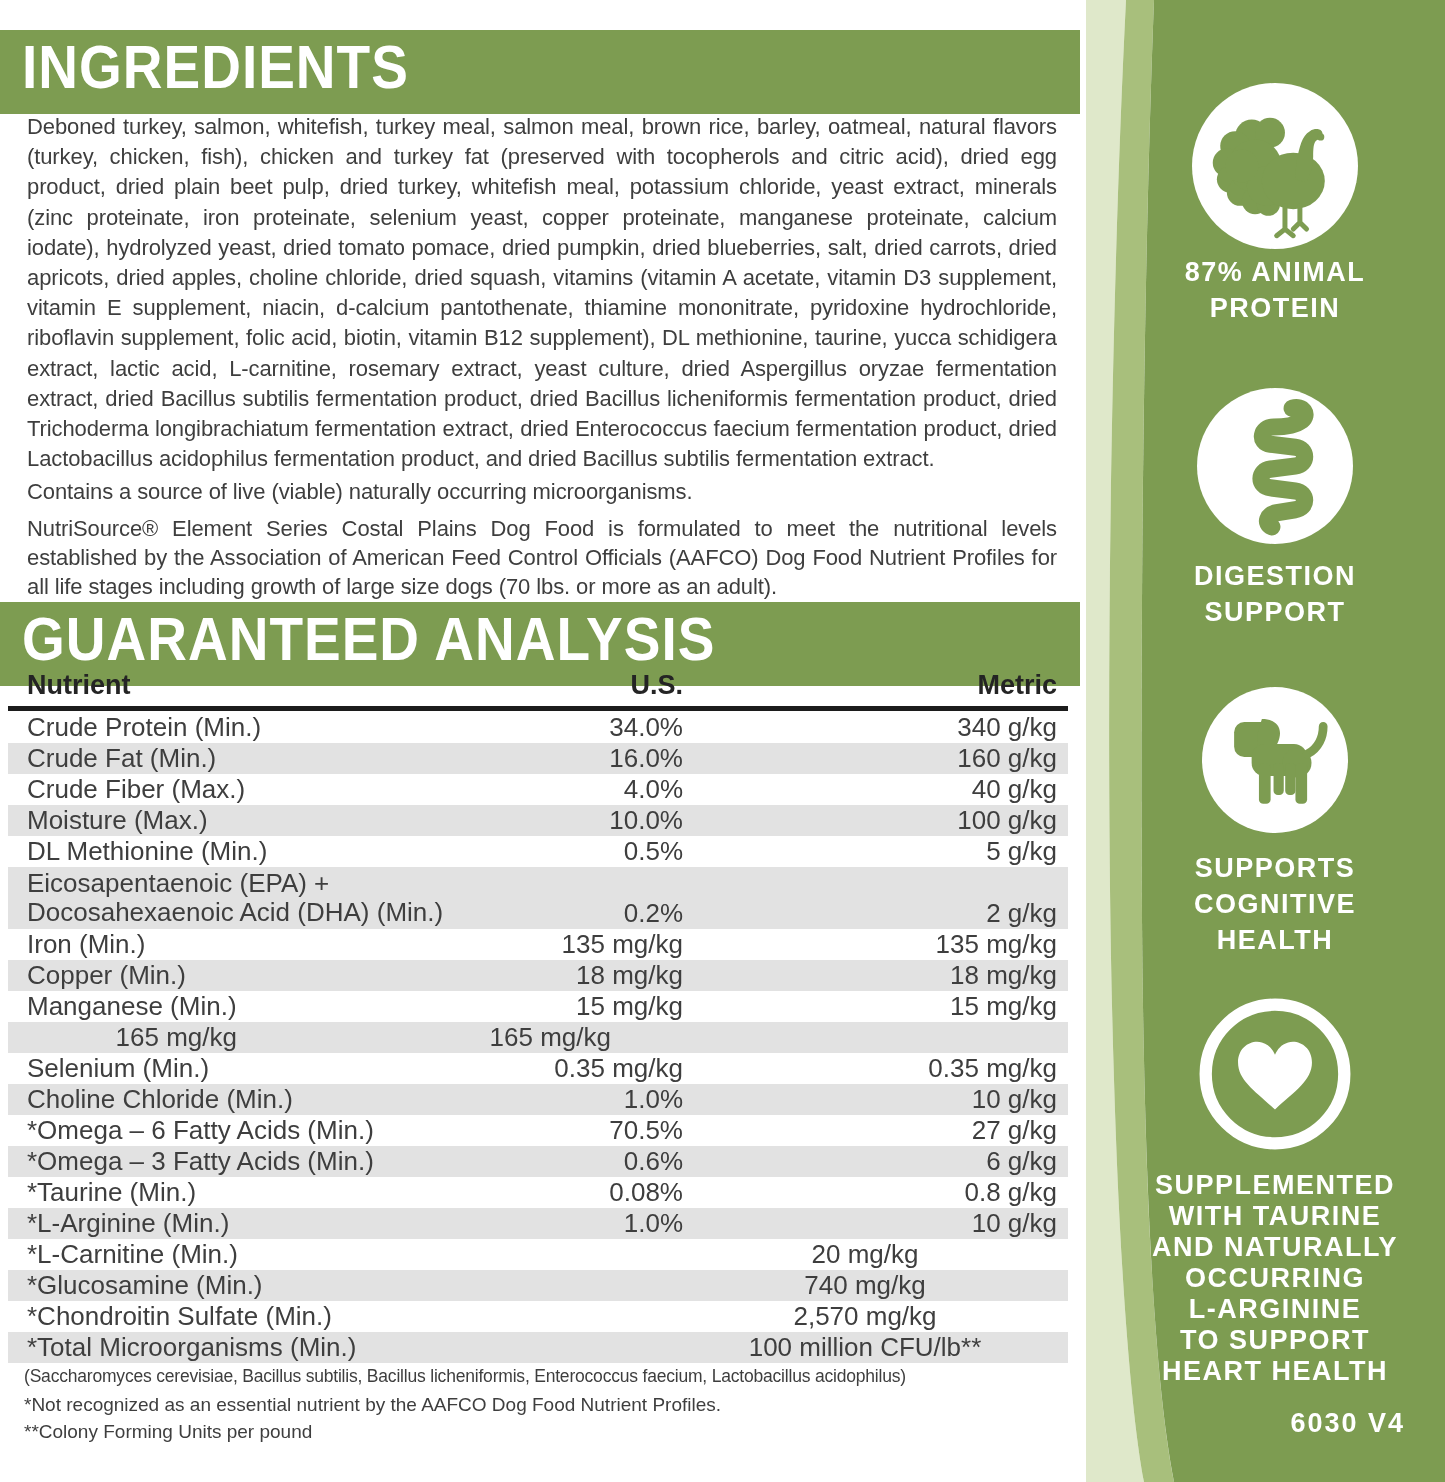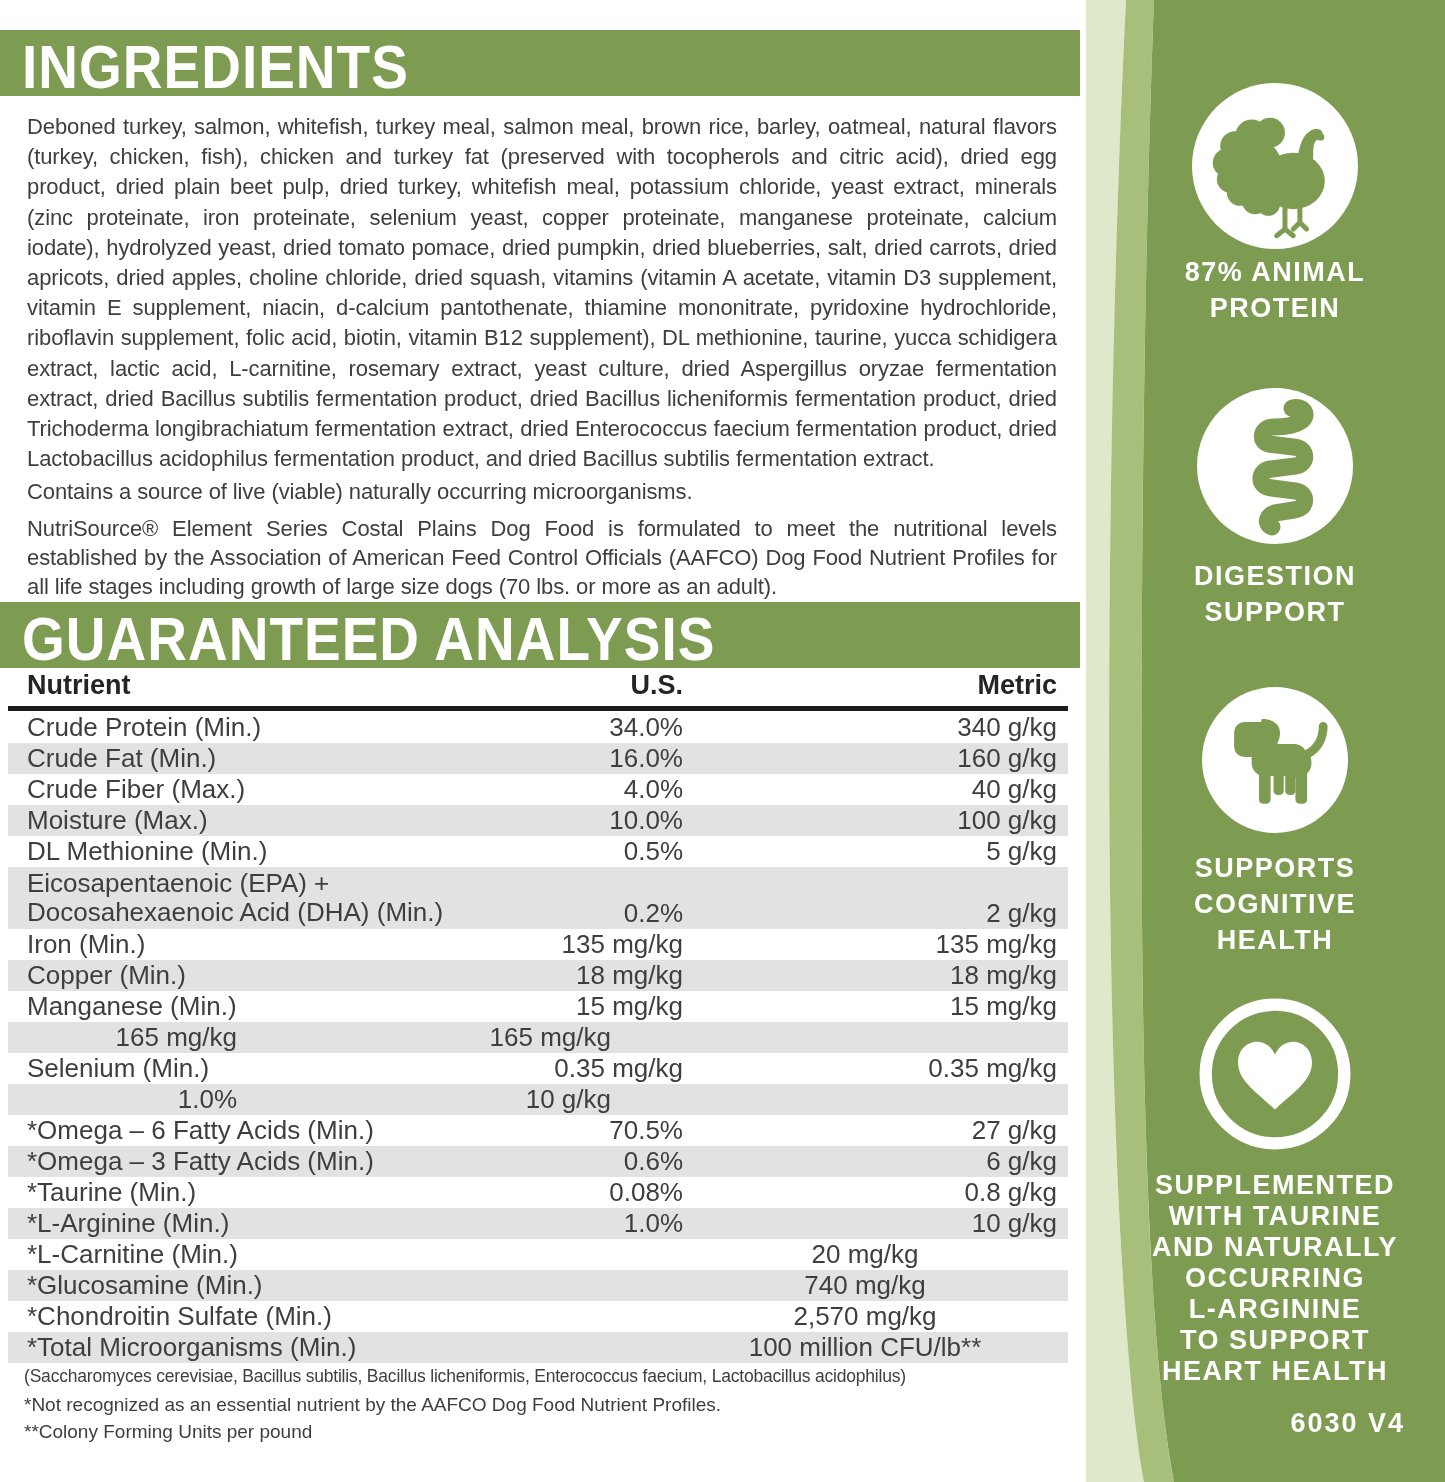--- a/index.html
+++ b/index.html
@@ -1,20 +1,20 @@
 <!DOCTYPE html>
 <html><head>
 <meta charset="utf-8">
 <style>
   html,body{margin:0;padding:0;background:#ffffff;}
   .page{position:relative;width:1445px;height:1482px;background:#ffffff;overflow:hidden;
         font-family:"Liberation Sans",sans-serif;color:#3e3e3e;}
 
   
-  .bar{position:absolute;left:0;width:1080px;height:66px;background:var(--green);}
+  .bar{position:absolute;left:0;width:1080px;height:84px;background:var(--green);}
   .bar h1{margin:0;padding:7px 0 0 22px;font-size:55px;line-height:1;font-weight:800;
           color:#ffffff;letter-spacing:1px;transform:scaleY(1.1);transform-origin:top left;
           white-space:nowrap;}
   #bar-ingredients{top:30px;}
   #bar-analysis{top:602px;}
 
   
   .copy{position:absolute;left:27px;width:1030px;font-size:22px;line-height:30.2px;
         letter-spacing:-0.1px;}
   #ingredients-body{top:112px;text-align:justify;}
@@ -131,20 +131,21 @@
       <div class="ga-row">
         <div class="us">165 mg/kg</div>
         <div class="metric">165 mg/kg</div>
       </div>
       <div class="ga-row">
         <div class="lbl">Selenium (Min.)</div>
         <div class="us">0.35 mg/kg</div>
         <div class="metric">0.35 mg/kg</div>
       </div>
       <div class="ga-row">
+        <div class="lbl">Choline Chloride (Min.)</div>
         <div class="us">1.0%</div>
         <div class="metric">10 g/kg</div>
       </div>
       <div class="ga-row">
         <div class="lbl">*Omega – 6 Fatty Acids (Min.)</div>
         <div class="us">70.5%</div>
         <div class="metric">27 g/kg</div>
       </div>
       <div class="ga-row">
         <div class="lbl">*Omega – 3 Fatty Acids (Min.)</div>

